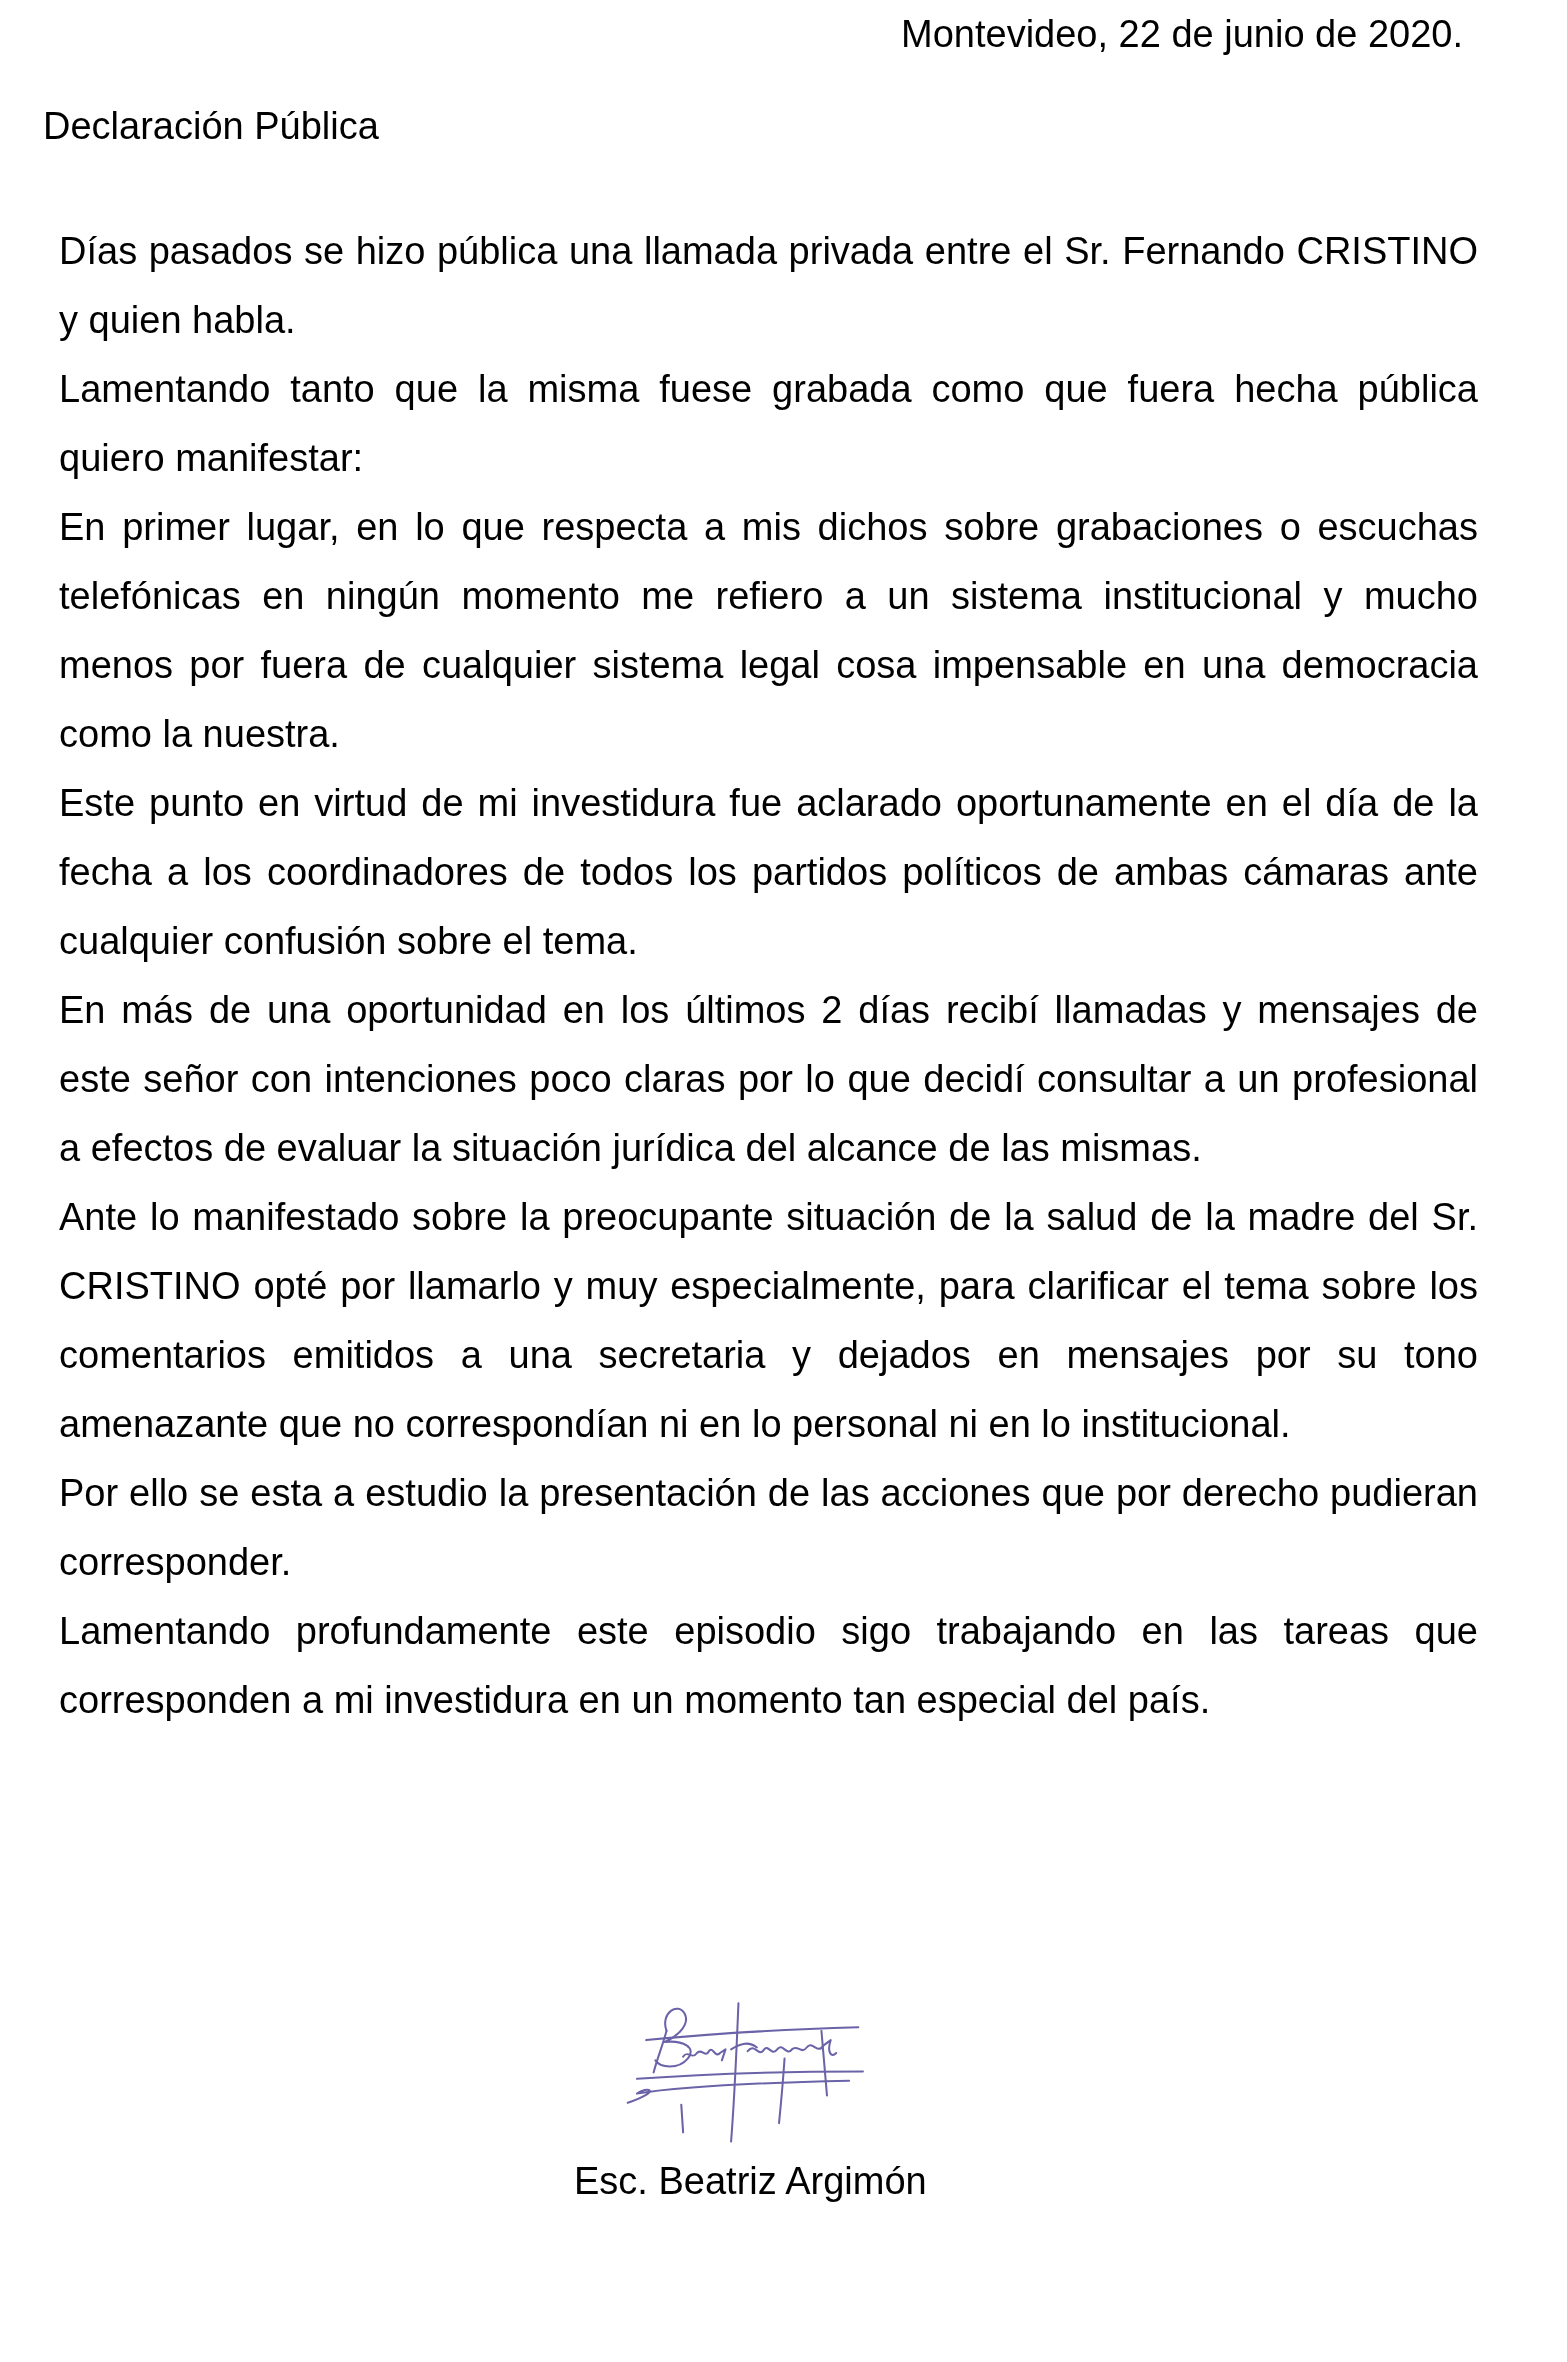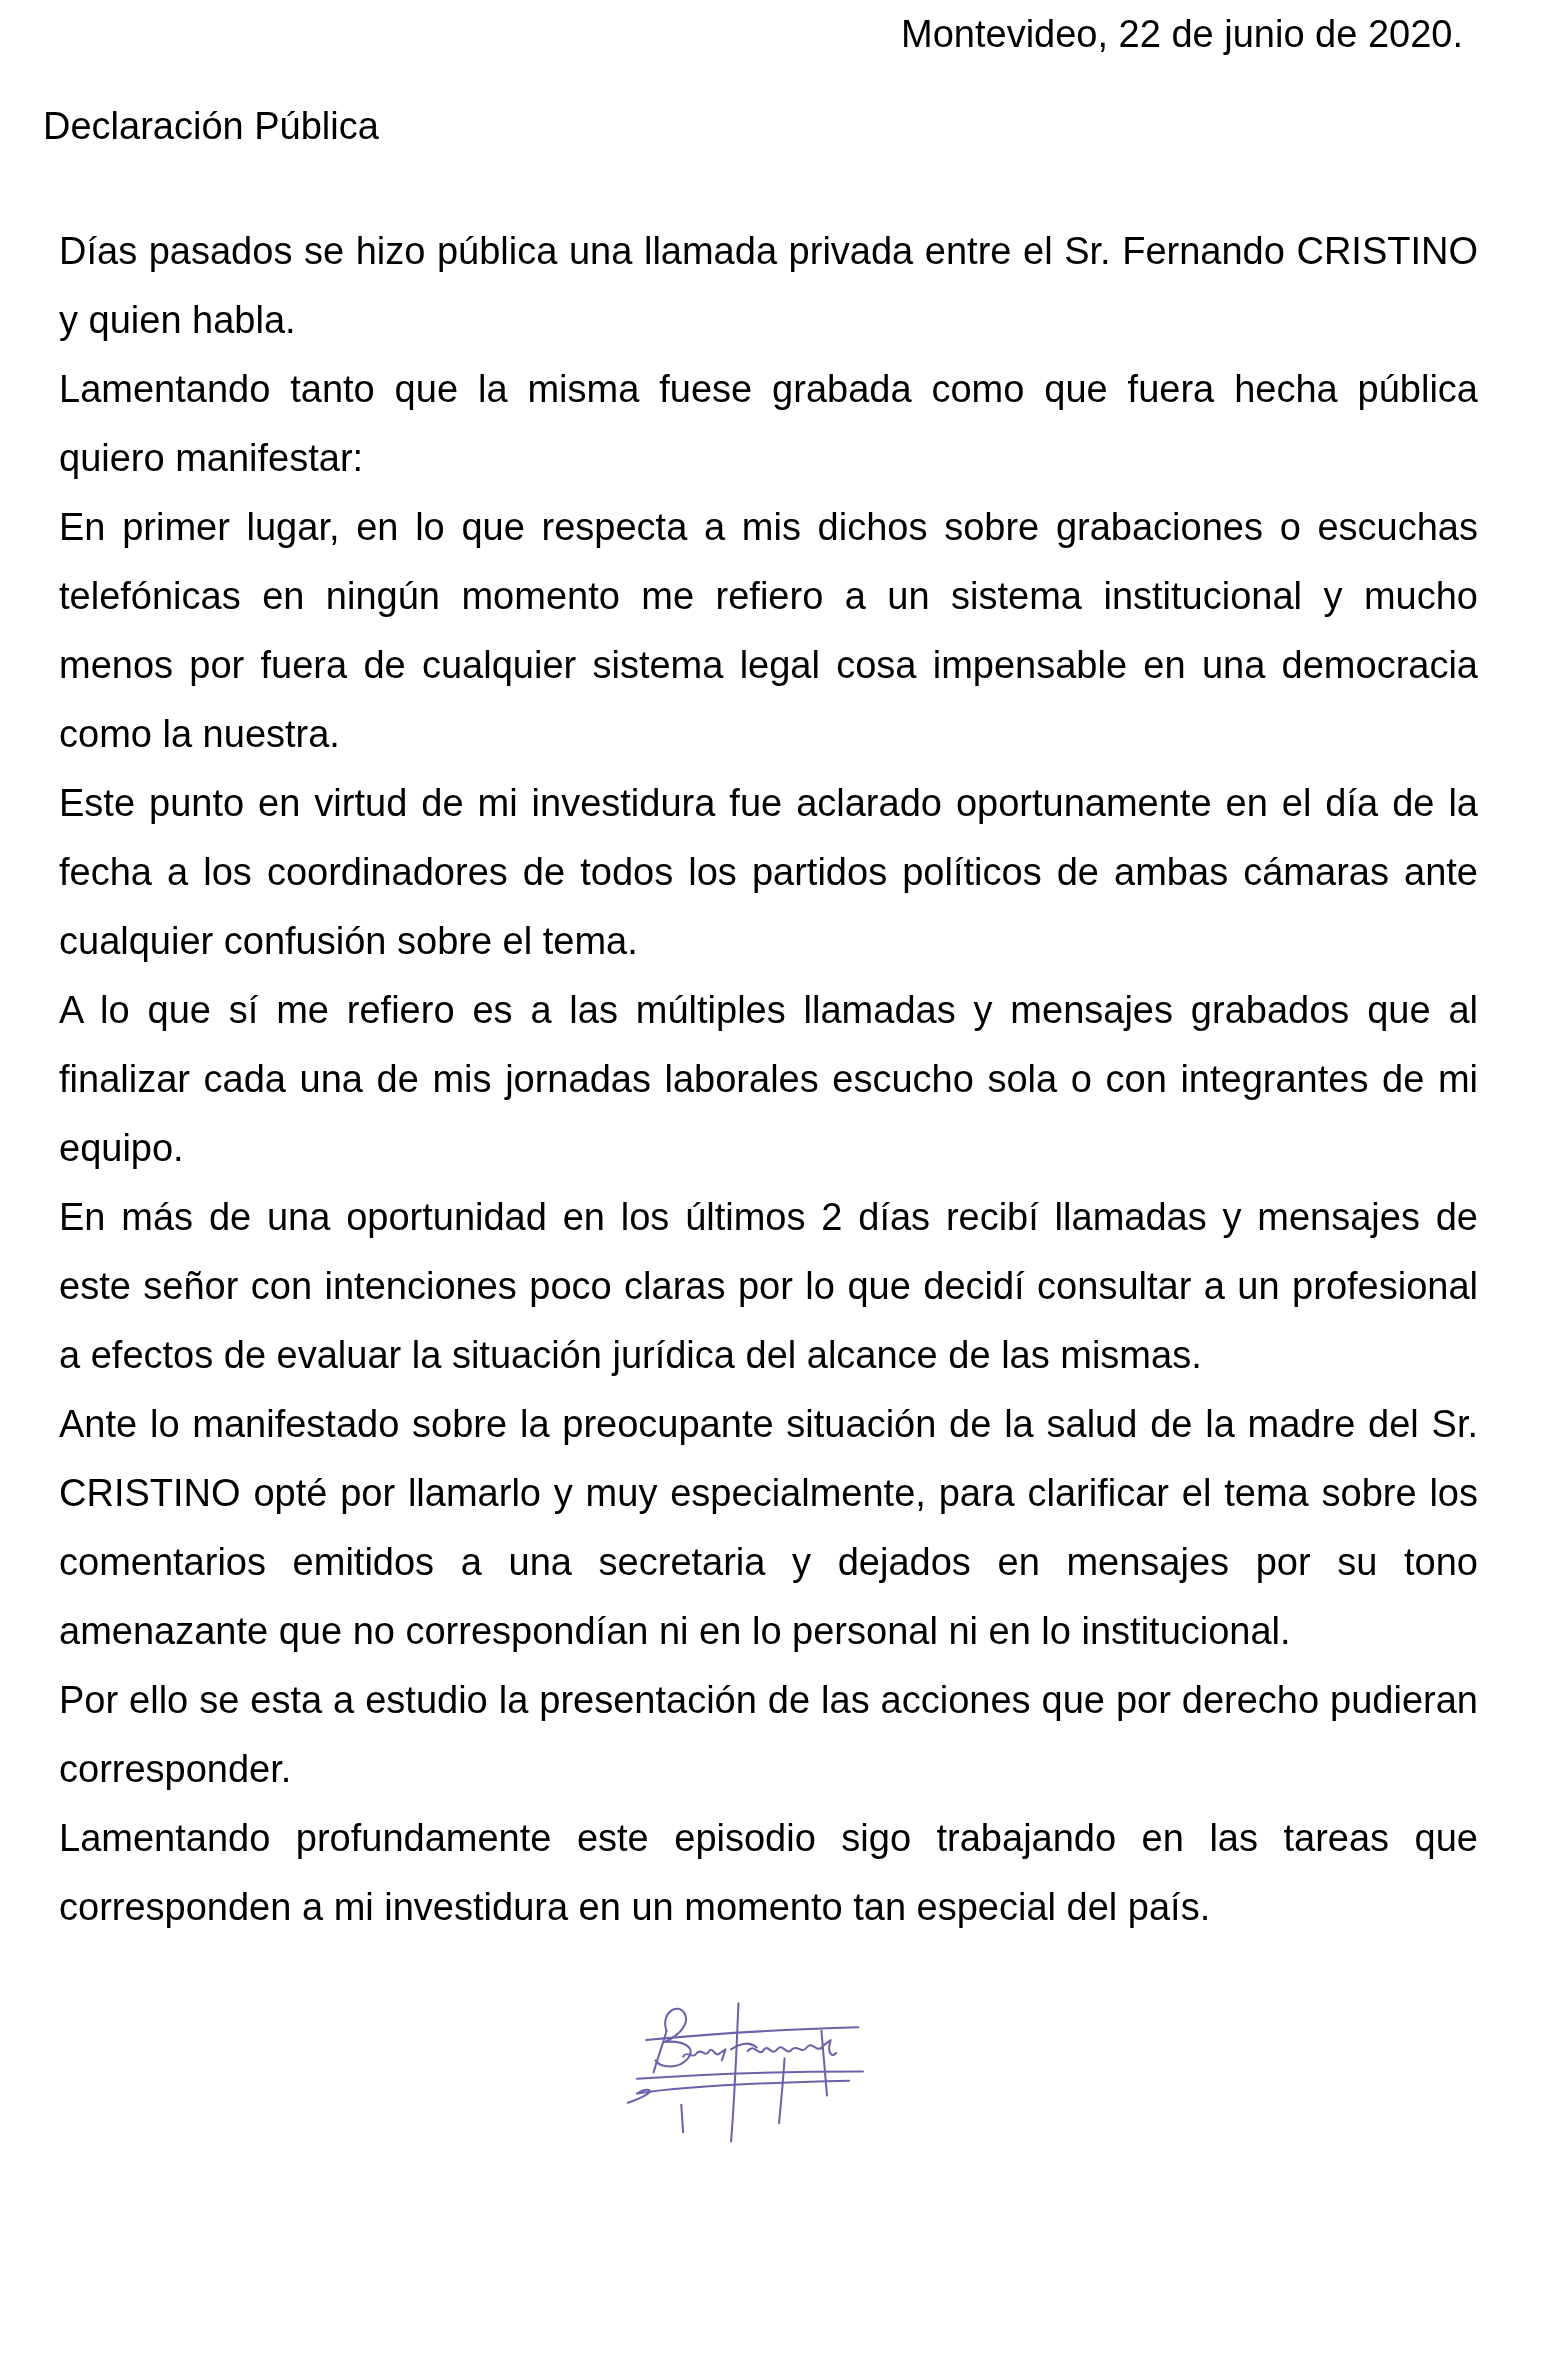--- a/index.html
+++ b/index.html
@@ -76,21 +76,20 @@
 
   <div class="date-line">Montevideo, 22 de junio de 2020.</div>
 
   <div class="doc-title">Declaración Pública</div>
 
   <div class="body-text">
     <p class="para">Días pasados se hizo pública una llamada privada entre el Sr. Fernando CRISTINO y quien habla.</p>
     <p class="para">Lamentando tanto que la misma fuese grabada como que fuera hecha pública quiero manifestar:</p>
     <p class="para">En primer lugar, en lo que respecta a mis dichos sobre grabaciones o escuchas telefónicas en ningún momento me refiero a un sistema institucional y mucho menos por fuera de cualquier sistema legal cosa impensable en una democracia como la nuestra.</p>
     <p class="para">Este punto en virtud de mi investidura fue aclarado oportunamente en el día de la fecha a los coordinadores de todos los partidos políticos de ambas cámaras ante cualquier confusión sobre el tema.</p>
-    <p class="para">A lo que sí me refiero es a las múltiples llamadas y mensajes grabados que al finalizar cada una de mis jornadas laborales escucho sola o con integrantes de mi equipo.</p>
     <p class="para">En más de una oportunidad en los últimos 2 días recibí llamadas y mensajes de este señor con intenciones poco claras por lo que decidí consultar a un profesional a efectos de evaluar la situación jurídica del alcance de las mismas.</p>
     <p class="para">Ante lo manifestado sobre la preocupante situación de la salud de la madre del Sr. CRISTINO opté por llamarlo y muy especialmente, para clarificar el tema sobre los comentarios emitidos a una secretaria y dejados en mensajes por su tono amenazante que no correspondían ni en lo personal ni en lo institucional.</p>
     <p class="para">Por ello se esta a estudio la presentación de las acciones que por derecho pudieran corresponder.</p>
     <p class="para">Lamentando profundamente este episodio sigo trabajando en las tareas que corresponden a mi investidura en un momento tan especial del país.</p>
   </div>
 
   <div class="signature">
     <svg width="305" height="166" viewBox="0 0 330 180" fill="none" stroke="#6b63a8" stroke-width="2.2" stroke-linecap="round" stroke-linejoin="round">
 
       <path d="M62 40 C 55 20, 75 8, 82 22 C 88 35, 70 48, 60 52 C 80 50, 95 58, 85 70 C 75 82, 55 80, 50 72"></path>
@@ -105,15 +104,16 @@
       <path d="M230 40 L 236 110"></path>
 
       <path d="M40 50 C 120 42, 200 38, 270 36"></path>
       <path d="M30 92 C 110 86, 200 84, 275 84"></path>
       <path d="M20 118 C 60 104, 40 100, 30 108 C 80 100, 170 96, 260 94"></path>
       <path d="M190 70 C 188 100, 186 120, 184 140"></path>
       <path d="M78 120 L 80 150"></path>
     </svg>
   </div>
 
+  <div class="signer-name">Esc. Beatriz Argimón</div>
 
 </div>
 
 
 </body></html>

